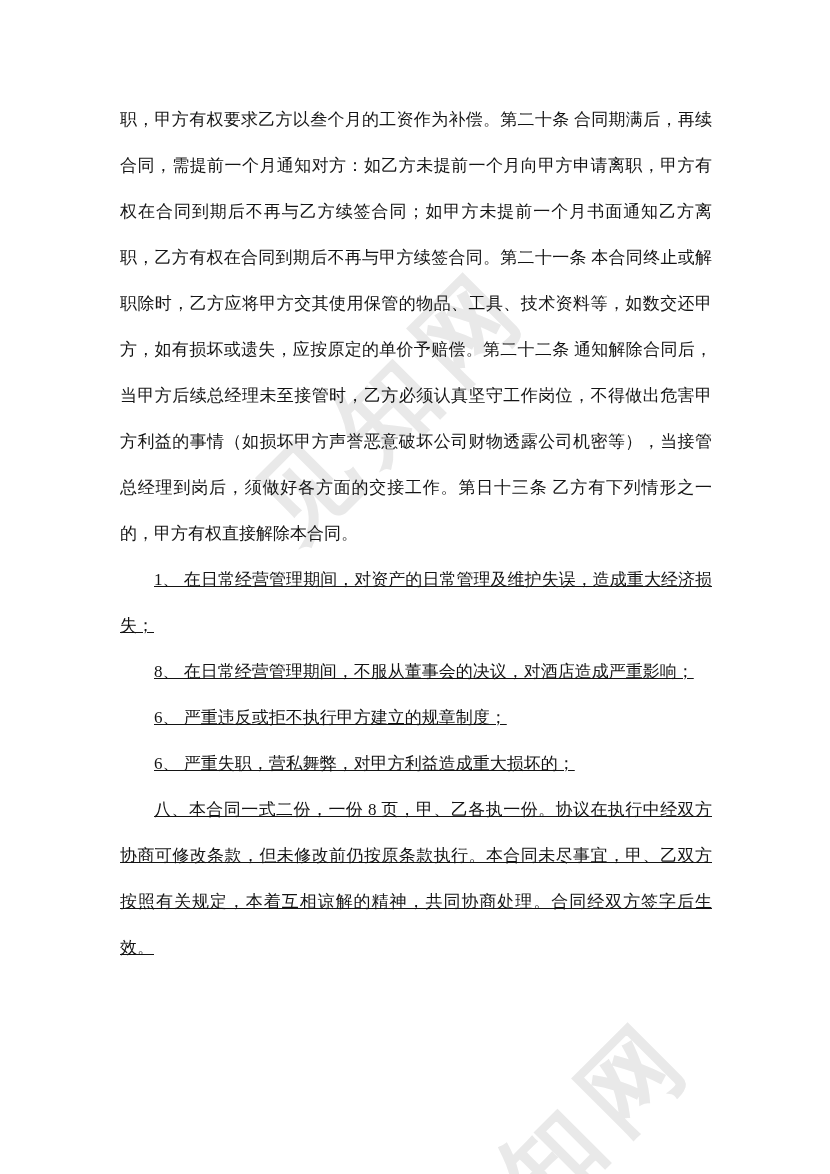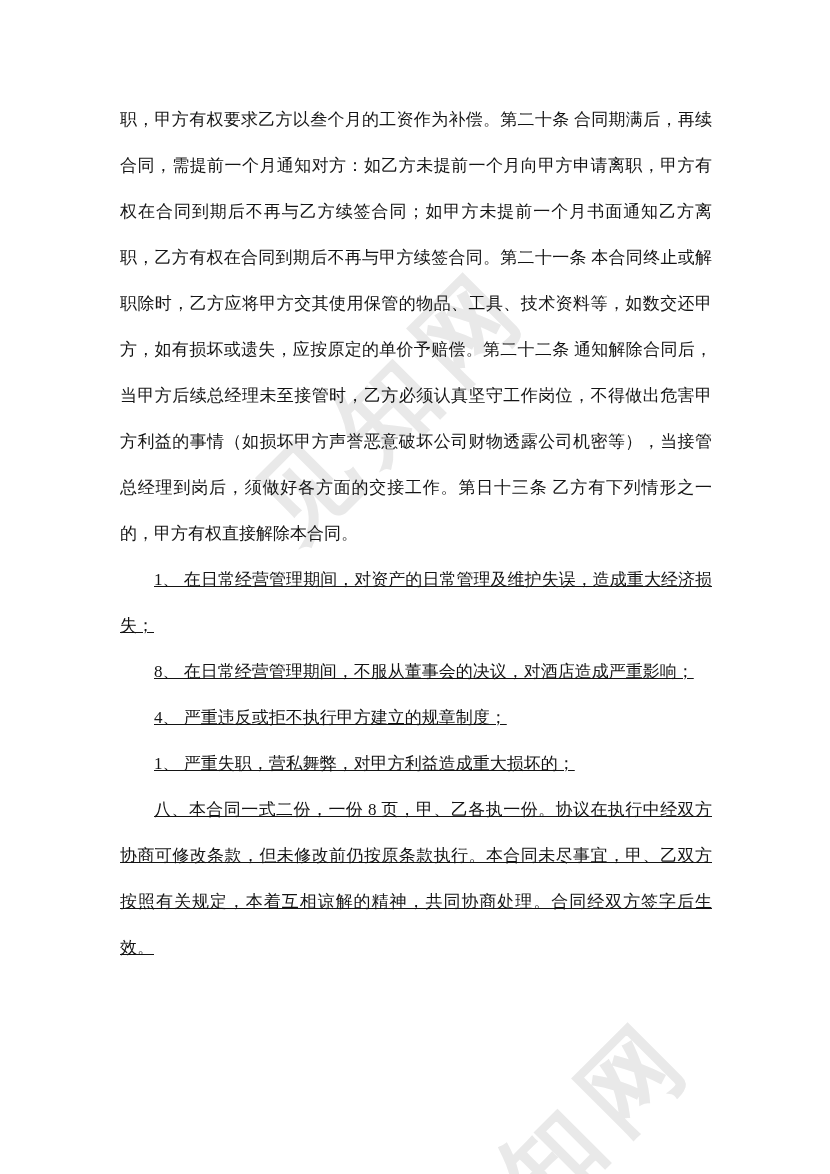--- a/index.html
+++ b/index.html
@@ -58,20 +58,20 @@
 
   <div class="content">
 
     <p class="para">职，甲方有权要求乙方以叁个月的工资作为补偿。第二十条 合同期满后，再续合同，需提前一个月通知对方：如乙方未提前一个月向甲方申请离职，甲方有权在合同到期后不再与乙方续签合同；如甲方未提前一个月书面通知乙方离职，乙方有权在合同到期后不再与甲方续签合同。第二十一条 本合同终止或解职除时，乙方应将甲方交其使用保管的物品、工具、技术资料等，如数交还甲方，如有损坏或遗失，应按原定的单价予赔偿。第二十二条 通知解除合同后，当甲方后续总经理未至接管时，乙方必须认真坚守工作岗位，不得做出危害甲方利益的事情（如损坏甲方声誉恶意破坏公司财物透露公司机密等），当接管总经理到岗后，须做好各方面的交接工作。第日十三条 乙方有下列情形之一的，甲方有权直接解除本合同。</p>
 
     <p class="para indent">1、 在日常经营管理期间，对资产的日常管理及维护失误，造成重大经济损失；</p>
 
     <p class="para indent">8、 在日常经营管理期间，不服从董事会的决议，对酒店造成严重影响；</p>
 
 
-    <p class="para indent">4、 严重违反或拒不执行甲方建立的规章制度；</p>
+    <p class="para indent">6、 严重违反或拒不执行甲方建立的规章制度；</p>
 
-    <p class="para indent">1、 严重失职，营私舞弊，对甲方利益造成重大损坏的；</p>
+    <p class="para indent">6、 严重失职，营私舞弊，对甲方利益造成重大损坏的；</p>
 
     <p class="para indent">八、本合同一式二份，一份 8 页，甲、乙各执一份。协议在执行中经双方协商可修改条款，但未修改前仍按原条款执行。本合同未尽事宜，甲、乙双方按照有关规定，本着互相谅解的精神，共同协商处理。合同经双方签字后生效。</p>
 
   </div>
 </div>
 
 </body></html>

